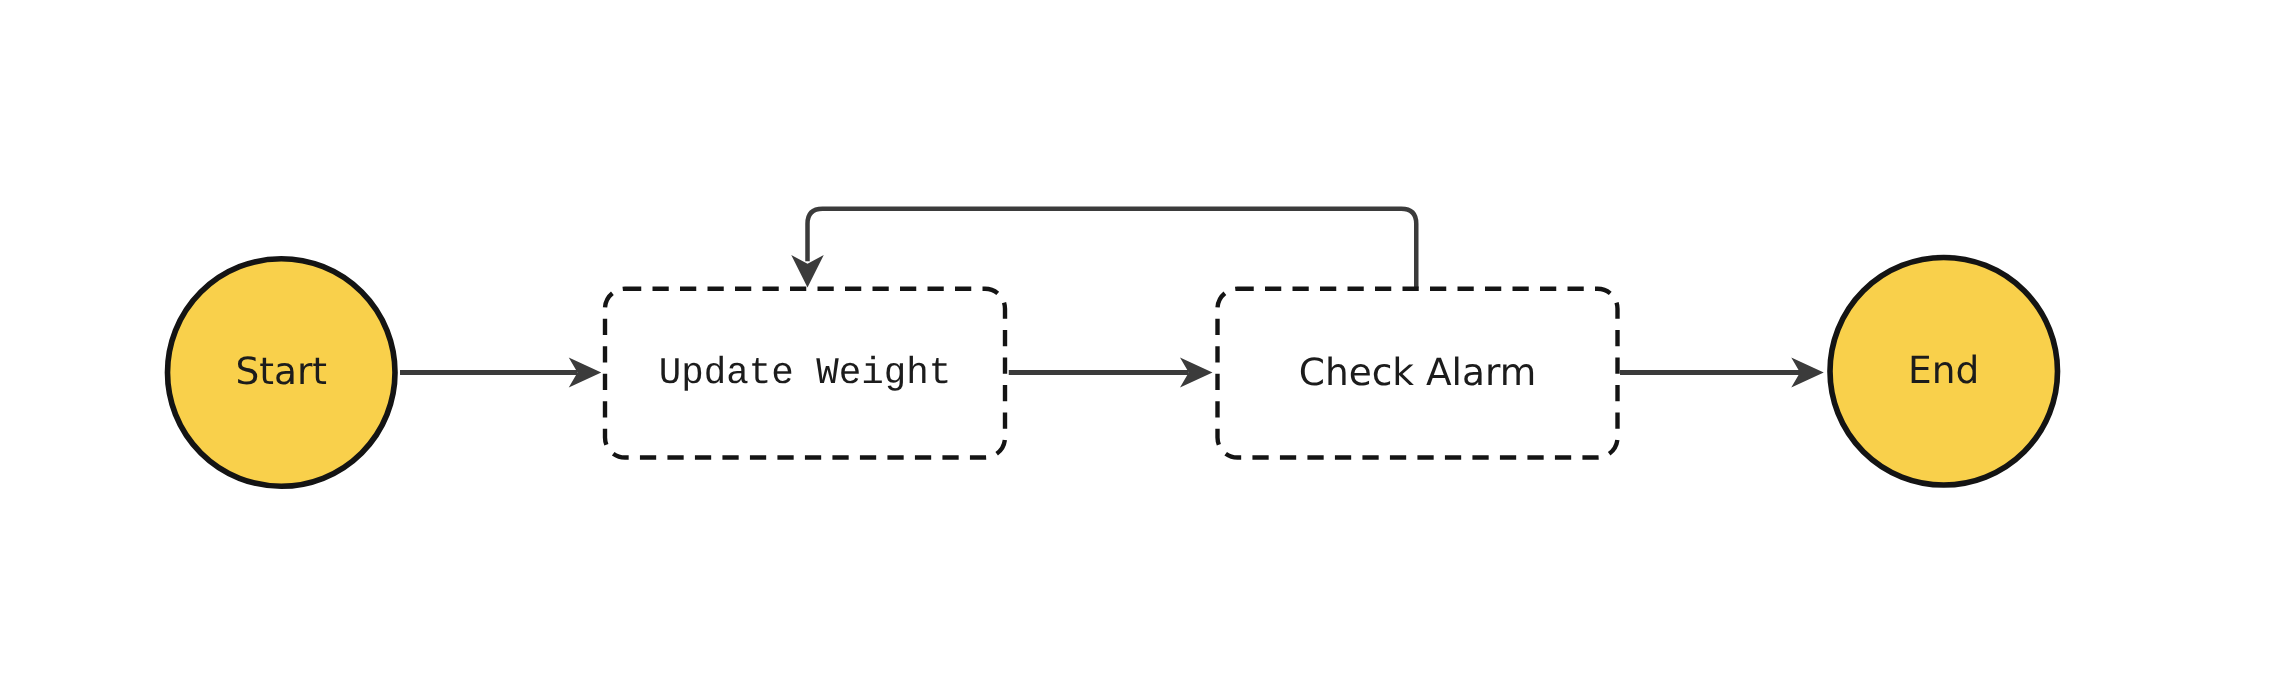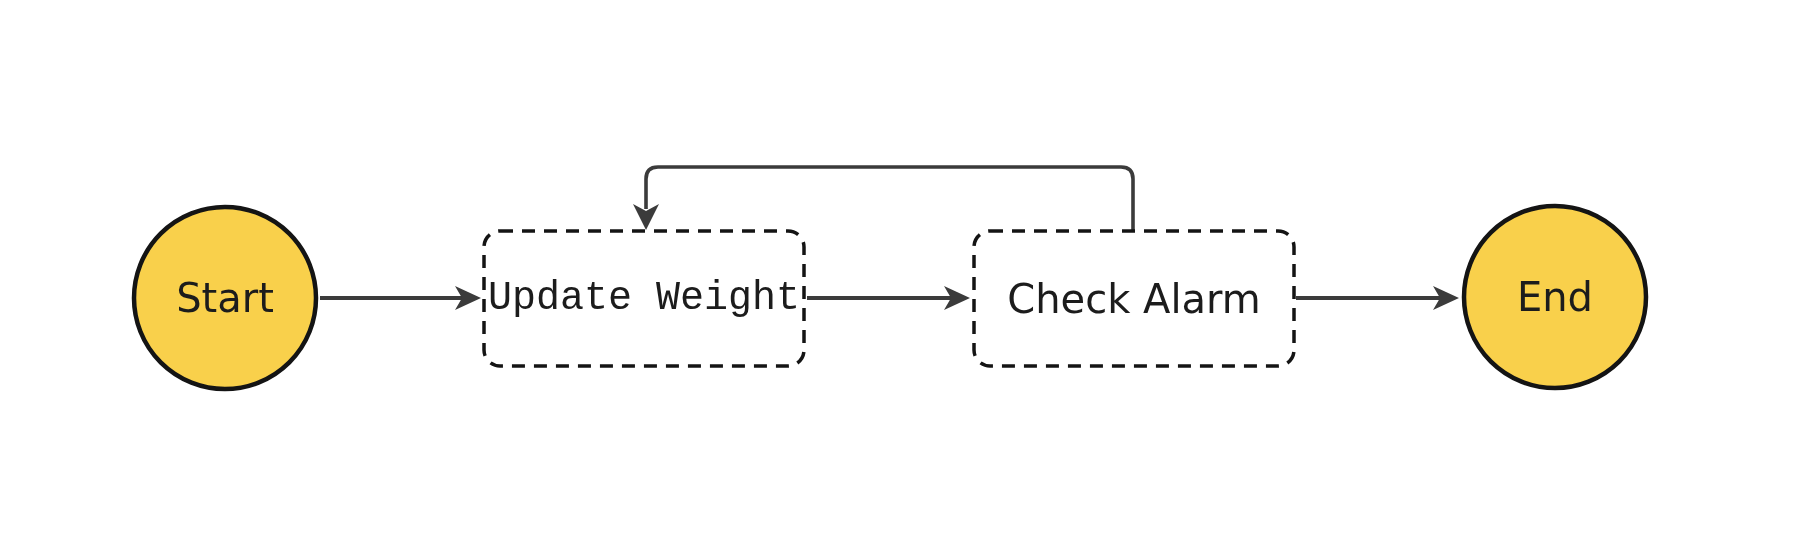--- a/index.html
+++ b/index.html
@@ -21,21 +21,21 @@
     top: 0;
     width: 1820px;
     height: 549px;
   }
   .node-label {
     position: absolute;
     display: flex;
     align-items: center;
     justify-content: center;
     color: #1c1c1c;
-    font-size: 40px;
+    font-size: 30px;
     line-height: 1;
     white-space: nowrap;
     pointer-events: none;
   }
   .label-start  { left: 132px; top: 205px; width: 186px; height: 186px; }
   .label-update { left: 483px; top: 230px; width: 322px; height: 137px; font-family: Liberation Mono, monospace; }
   .label-check  { left: 973px; top: 230px; width: 322px; height: 137px; }
   .label-end    { left: 1462px; top: 204px; width: 186px; height: 186px; }
 </style>
 </head>

